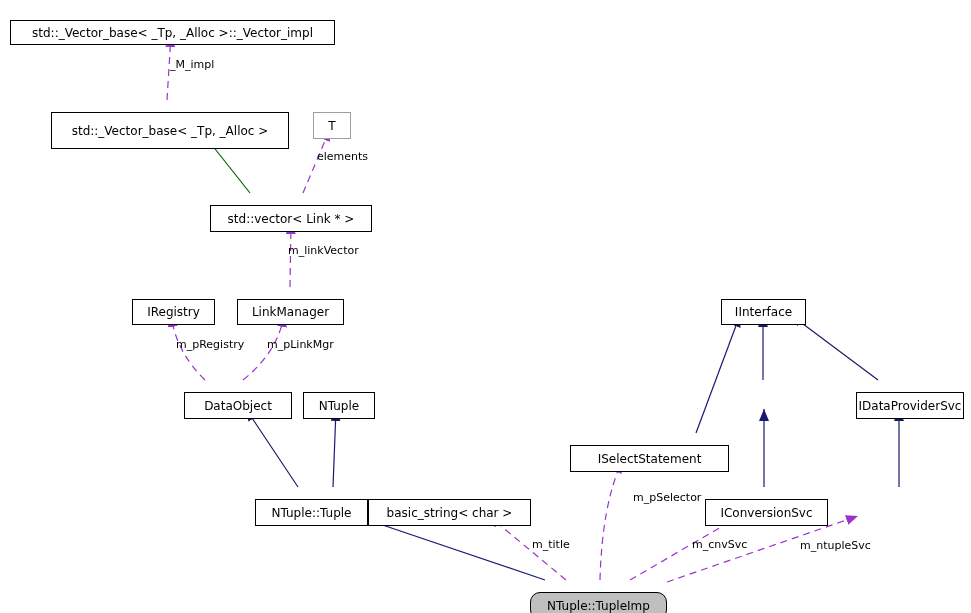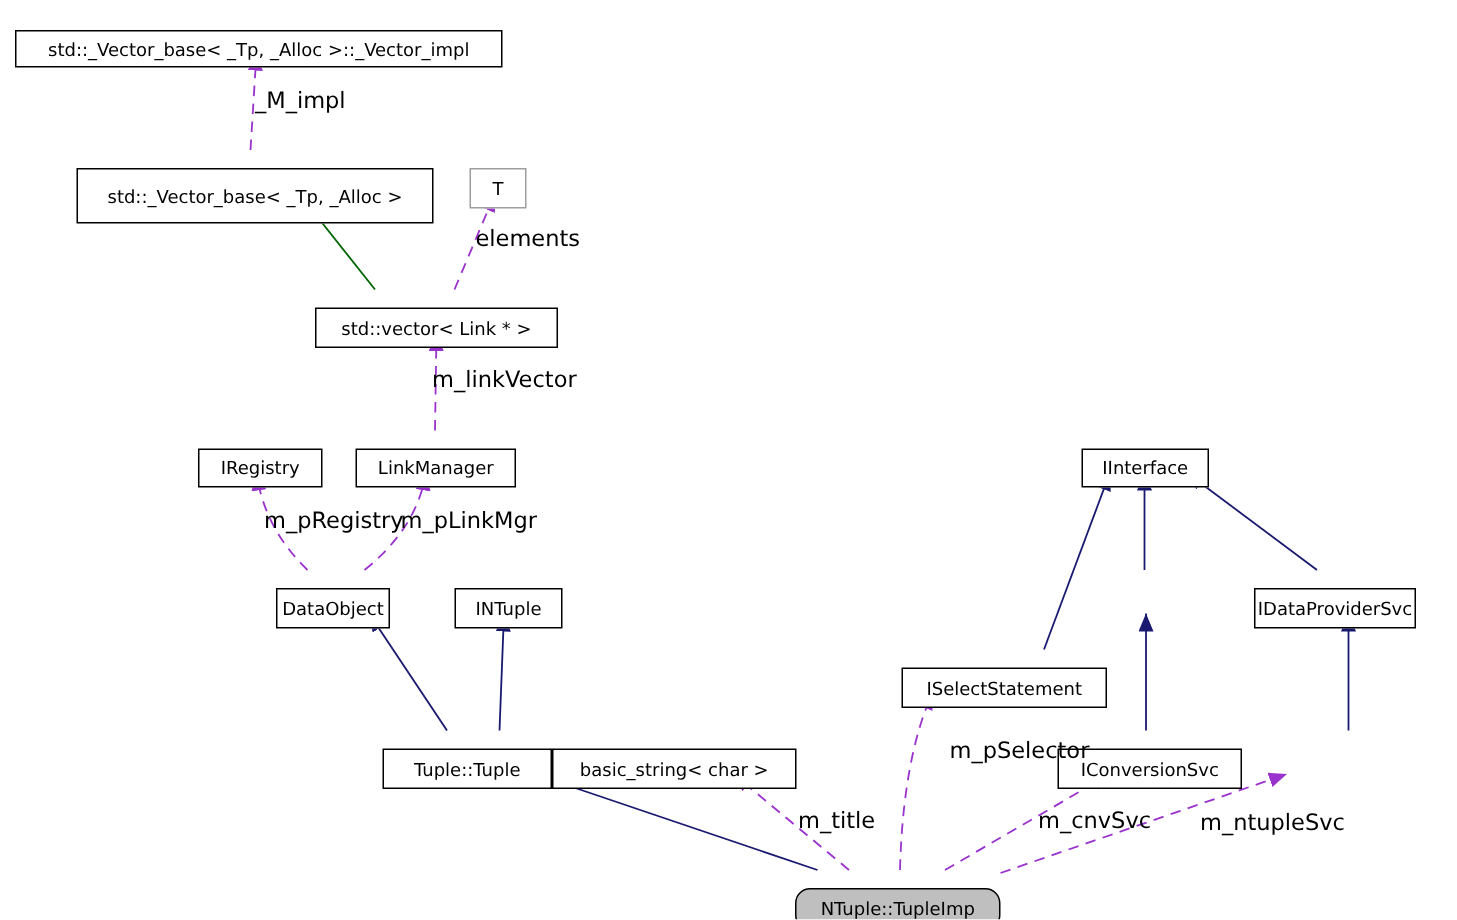--- a/index.html
+++ b/index.html
@@ -10,21 +10,21 @@
   .edge-prot{stroke:var(--inheritance-protected,#006400);stroke-width:1.2;fill:none;}
   .edge-use{stroke:var(--usage,#9a32cd);stroke-width:1.2;fill:none;stroke-dasharray:7,5;}
   .head-inh{fill:var(--inheritance-public,#191970);}
   .head-prot{fill:var(--inheritance-protected,#006400);}
   .head-use{fill:var(--usage,#9a32cd);}
   .node{position:absolute;box-sizing:border-box;border:1px solid var(--node-border,#000);
         background:var(--node-fill,#fff);display:flex;align-items:center;justify-content:center;
         font-size:12px;color:#000;white-space:nowrap;cursor:pointer;margin-top:12px;}
   .node.template{border-color:var(--template-node-border,#9e9e9e);}
   .node.focus{background:var(--highlight-fill,#bfbfbf);border-radius:10px;}
-  .elabel{position:absolute;font-size:15px;color:#000;white-space:nowrap;}
+  .elabel{position:absolute;font-size:11px;color:#000;white-space:nowrap;}
 </style>
 </head>
 <body>
 
 <div class="stage">
 
   <svg class="edges" viewBox="0 0 971 613" aria-hidden="true">
     <defs>
       <marker id="arrow-inh" markerWidth="13" markerHeight="11" refX="12" refY="5" orient="auto" markerUnits="userSpaceOnUse">
         <path class="head-inh" d="M0,0 L12,5 L0,10 z"></path>
@@ -59,25 +59,25 @@
     <path class="edge-inh" d="M545,580 L356,516" marker-end="url(#arrow-inh)"></path>
   </svg>
 
   <div class="node" style="left:10px;top:8px;width:325px;height:25px">std::_Vector_base&lt; _Tp, _Alloc &gt;::_Vector_impl</div>
   <div class="node" style="left:51px;top:100px;width:238px;height:37px">std::_Vector_base&lt; _Tp, _Alloc &gt;</div>
   <div class="node template" style="left:313px;top:100px;width:38px;height:27px">T</div>
   <div class="node" style="left:210px;top:193px;width:162px;height:27px">std::vector&lt; Link * &gt;</div>
   <div class="node" style="left:132px;top:287px;width:83px;height:26px">IRegistry</div>
   <div class="node" style="left:237px;top:287px;width:107px;height:26px">LinkManager</div>
   <div class="node" style="left:721px;top:287px;width:85px;height:26px">IInterface</div>
-  <div class="node" style="left:184px;top:380px;width:76px;height:27px">DataObject</div>
-  <div class="node" style="left:303px;top:380px;width:72px;height:27px">INTuple</div>
-  <div class="node" style="left:836px;top:380px;width:108px;height:27px">IDataProviderSvc</div>
-  <div class="node" style="left:601px;top:433px;width:137px;height:27px">ISelectStatement</div>
-  <div class="node" style="left:255px;top:487px;width:113px;height:27px">Tuple::Tuple</div>
+  <div class="node" style="left:184px;top:380px;width:108px;height:27px">DataObject</div>
+  <div class="node" style="left:303px;top:380px;width:72px;height:27px">NTuple</div>
+  <div class="node" style="left:856px;top:380px;width:108px;height:27px">IDataProviderSvc</div>
+  <div class="node" style="left:570px;top:433px;width:159px;height:27px">ISelectStatement</div>
+  <div class="node" style="left:255px;top:487px;width:113px;height:27px">NTuple::Tuple</div>
   <div class="node" style="left:368px;top:487px;width:163px;height:27px">basic_string&lt; char &gt;</div>
   <div class="node" style="left:705px;top:487px;width:123px;height:27px">IConversionSvc</div>
   <div class="node focus" style="left:530px;top:580px;width:137px;height:28px">NTuple::TupleImp</div>
 
   <span class="elabel" style="left:170px;top:58px">_M_impl</span>
   <span class="elabel" style="left:317px;top:150px">elements</span>
   <span class="elabel" style="left:288px;top:244px">m_linkVector</span>
   <span class="elabel" style="left:176px;top:338px">m_pRegistry</span>
   <span class="elabel" style="left:267px;top:338px">m_pLinkMgr</span>
   <span class="elabel" style="left:633px;top:491px">m_pSelector</span>

